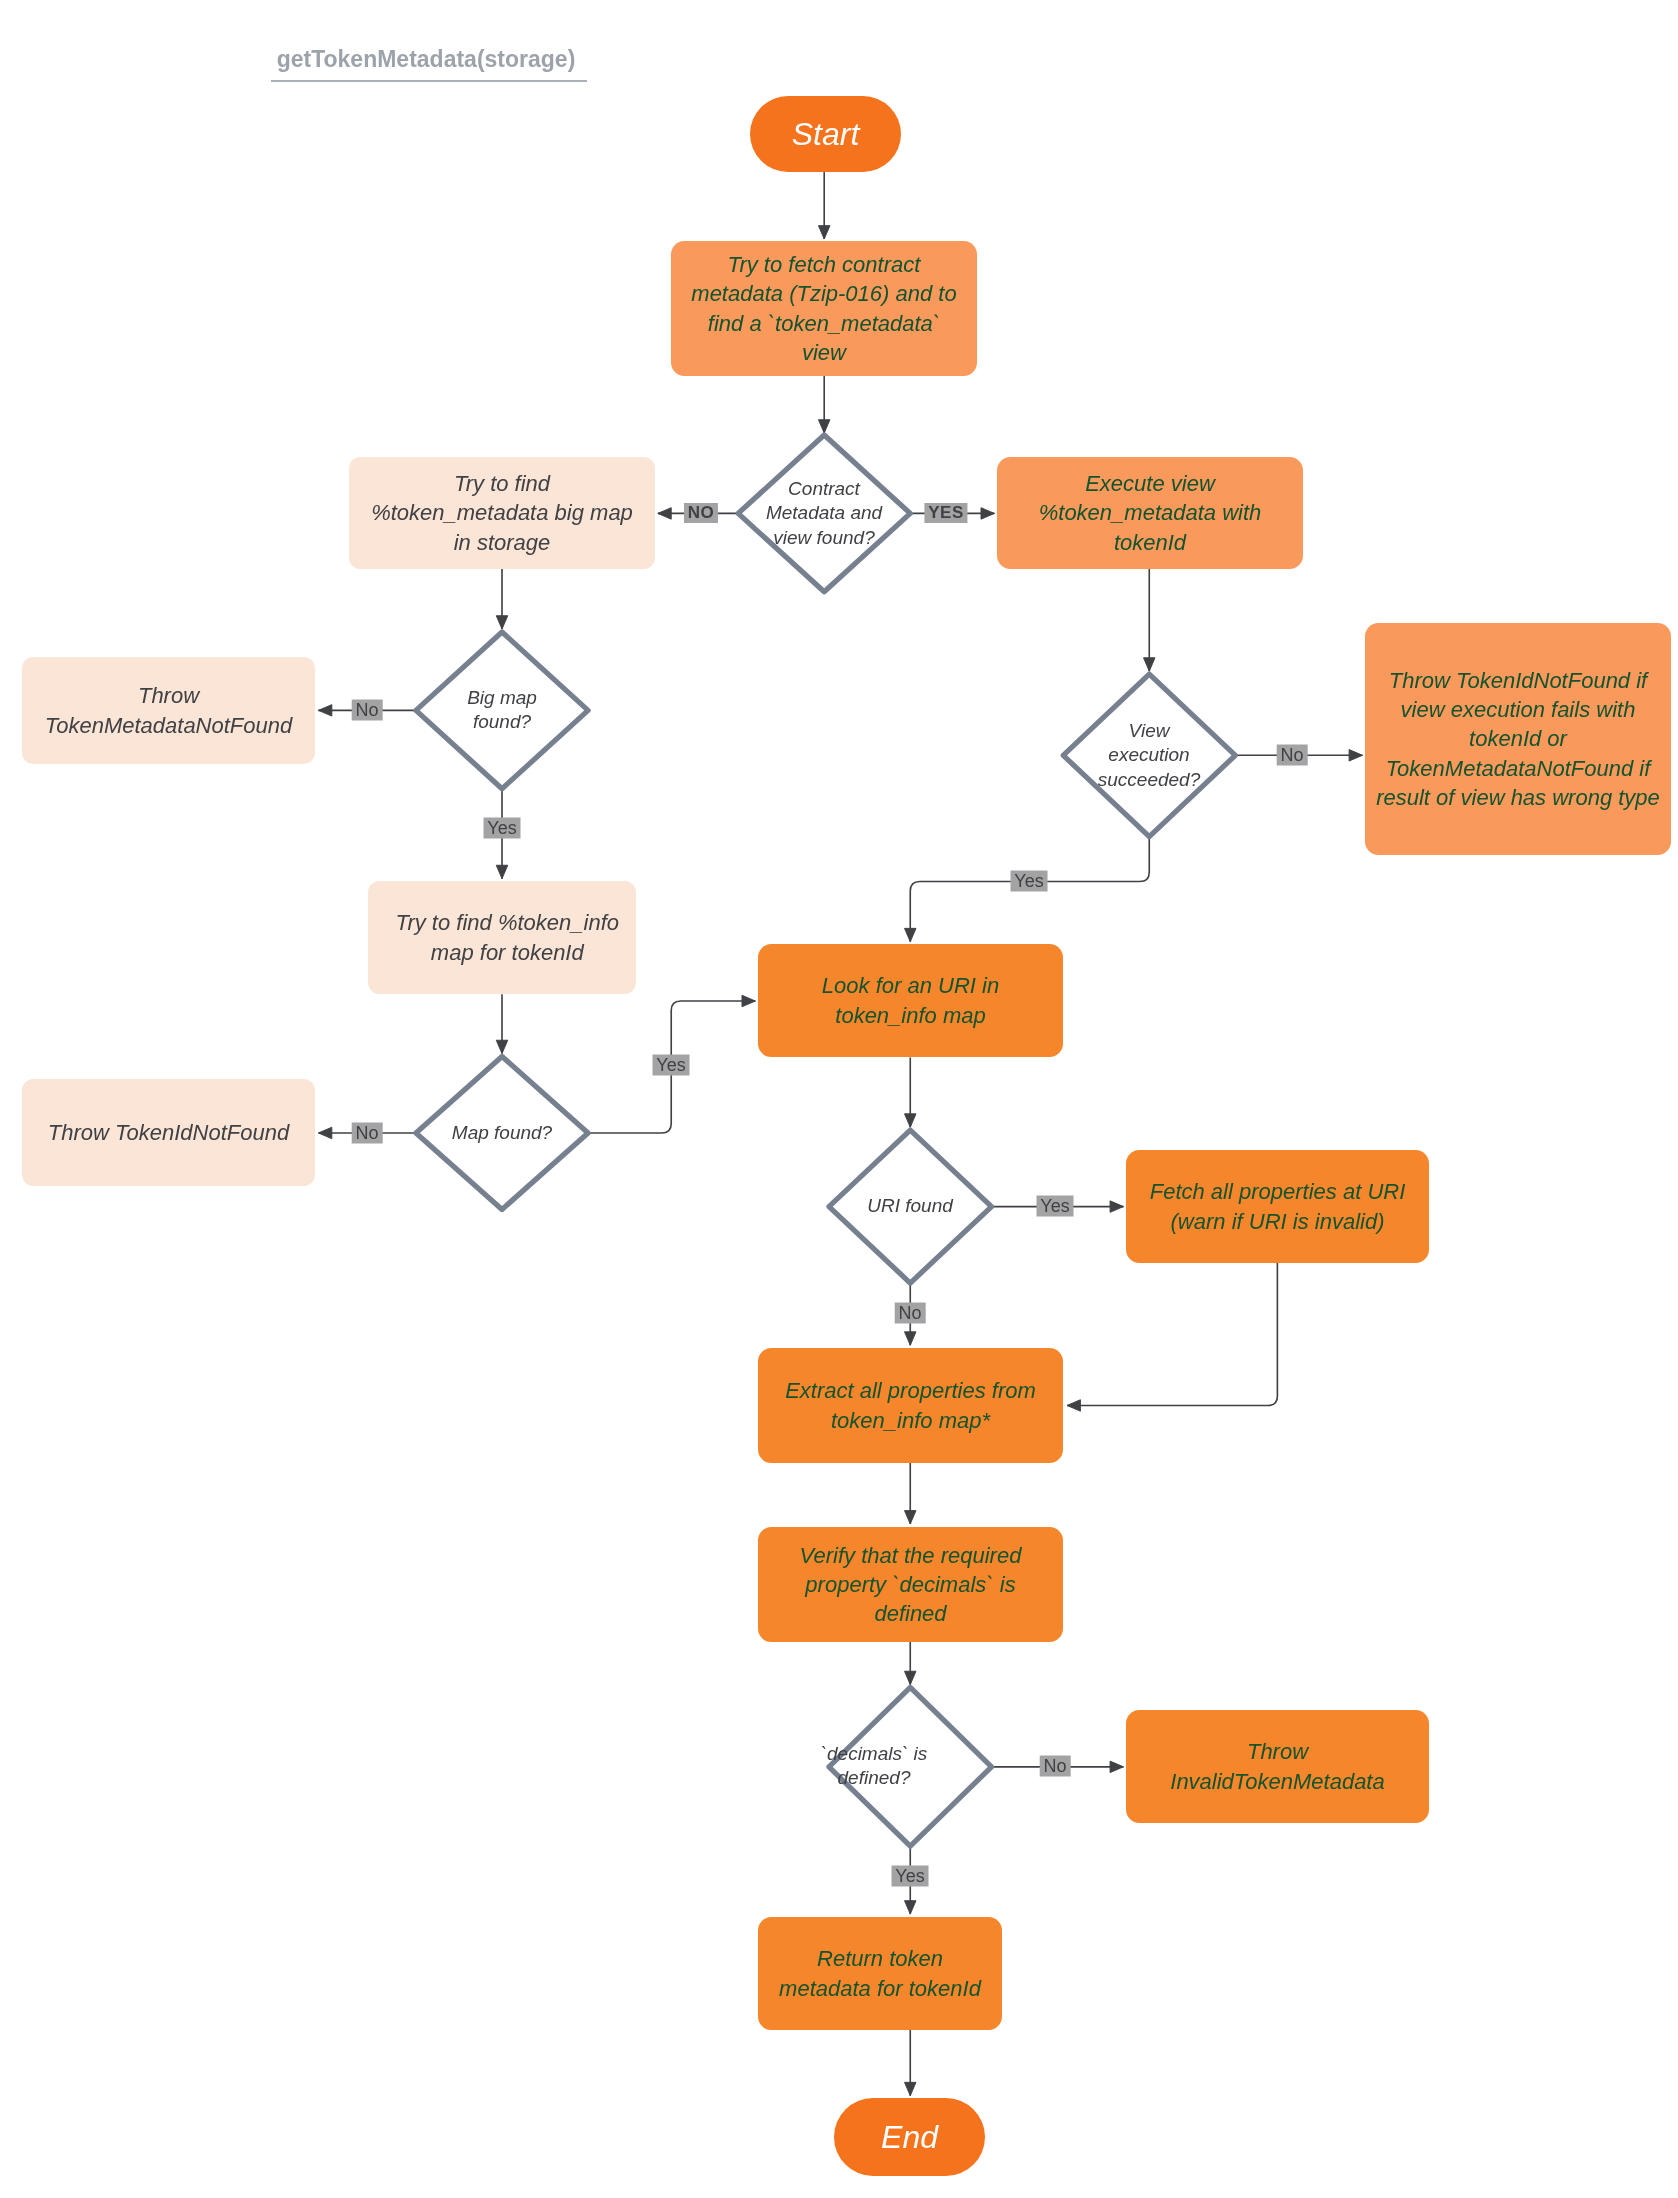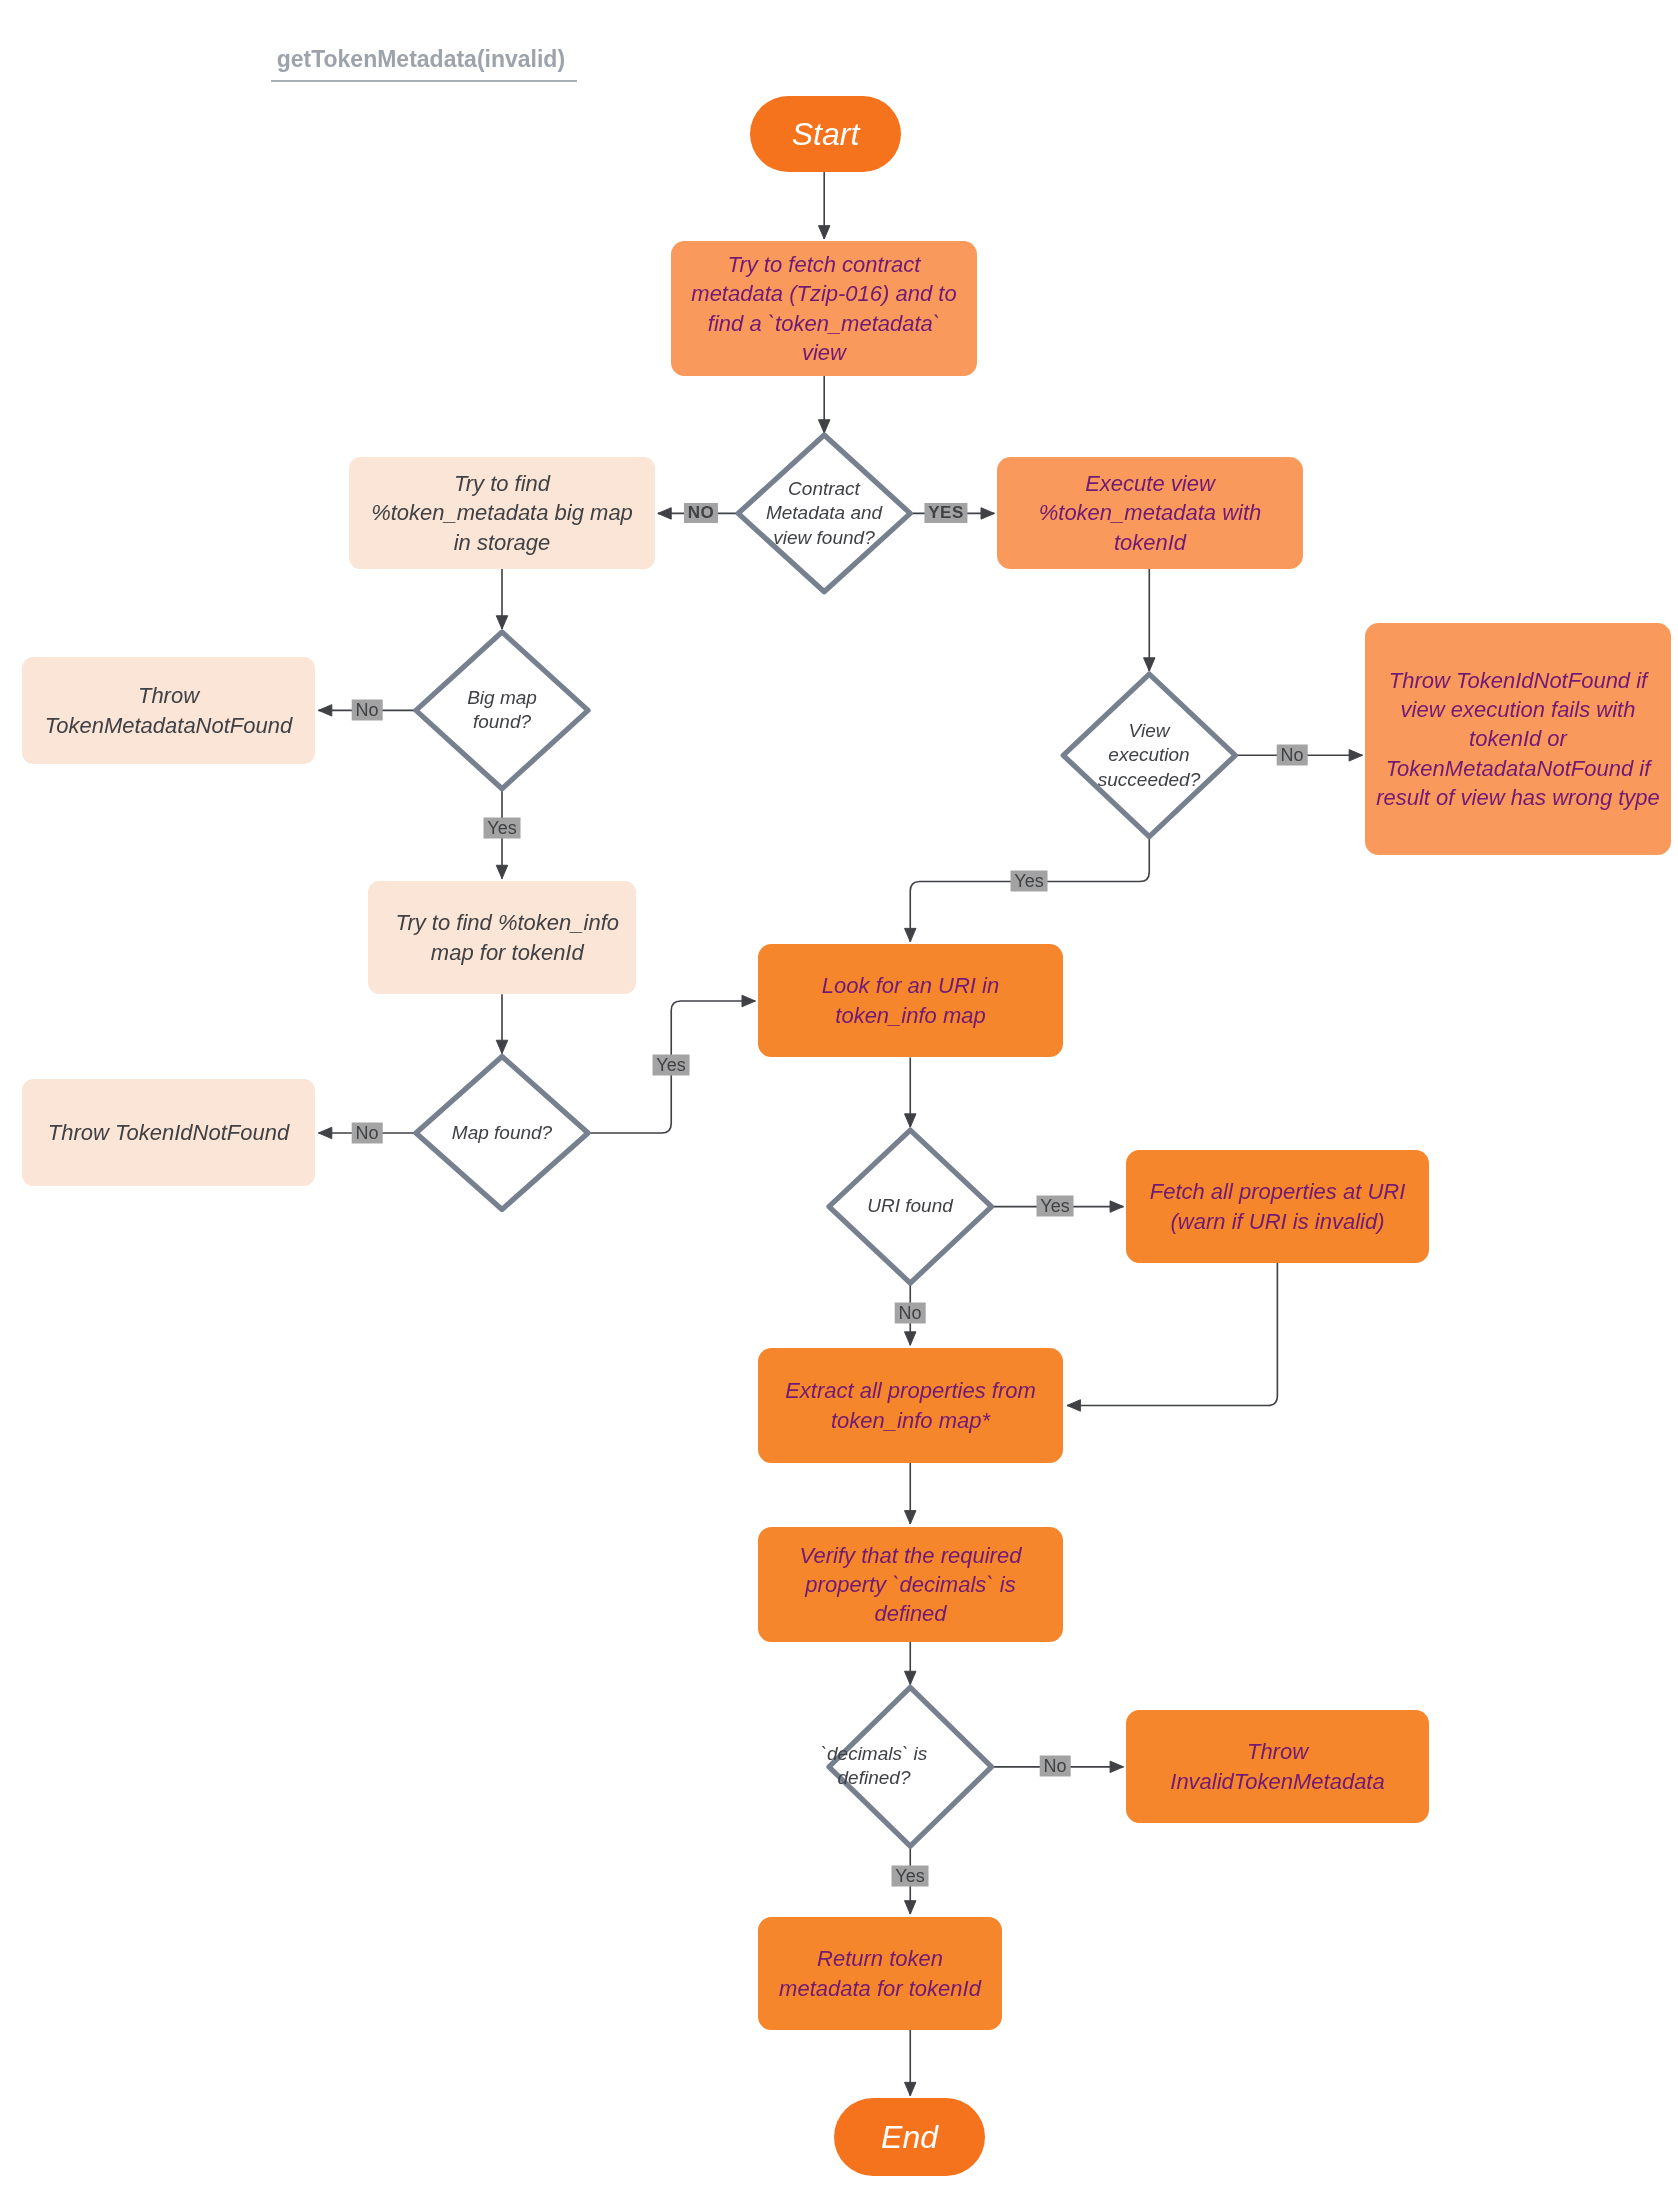--- a/index.html
+++ b/index.html
@@ -9,21 +9,21 @@
   }
   .edges{position:absolute;left:0;top:0;width:1679px;height:2199px;}
   .node{
     position:absolute;display:flex;align-items:center;justify-content:center;
     text-align:center;font-style:italic;box-sizing:border-box;
     line-height:1.32;padding:7.6px 13.4px;
   }
   .terminator{
     background:#F5731D;color:#ffffff;border-radius:42px;font-size:32px;
   }
-  .proc{border-radius:13.4px;color:#701a75;font-size:22px;}
+  .proc{border-radius:13.4px;color:#14532d;font-size:22px;}
   .proc-mid{background:#F6862B;}
   .proc-light{background:#F9995C;}
   .proc-pale{background:#FBE5D6;color:#3F4145;border-radius:11.5px;}
   .dtext{
     position:absolute;display:flex;align-items:center;justify-content:center;
     text-align:center;font-style:italic;color:#3F4145;font-size:19px;
     line-height:1.28;transform:translate(-50%,-50%);
   }
   .elabel{
     position:absolute;transform:translate(-50%,-50%);background:#a3a3a3;
@@ -33,21 +33,21 @@
   .page-title{
     position:absolute;left:271px;top:46px;color:#9DA3AB;font-weight:bold;
     font-size:23px;padding:0 11.5px 6.7px 5.7px;border-bottom:2.9px solid #A9AFB7;
   }
 </style>
 </head>
 <body>
 
 <div class="canvas">
 
-  <div class="page-title">getTokenMetadata(invalid)</div>
+  <div class="page-title">getTokenMetadata(storage)</div>
 
   <svg class="edges" width="1679" height="2199" viewBox="0 0 1756 2300" fill="none" xmlns="http://www.w3.org/2000/svg">
     <defs>
       <marker id="arr" markerUnits="userSpaceOnUse" markerWidth="17" markerHeight="15" refX="15" refY="7" orient="auto">
         <path d="M1,1 L15,7 L1,13 Z" fill="#3F4145" stroke="#3F4145"></path>
       </marker>
     </defs>
 
     <g stroke="#3F4145" stroke-width="1.7">
       <path d="M862 180 L862 250" marker-end="url(#arr)"></path>

